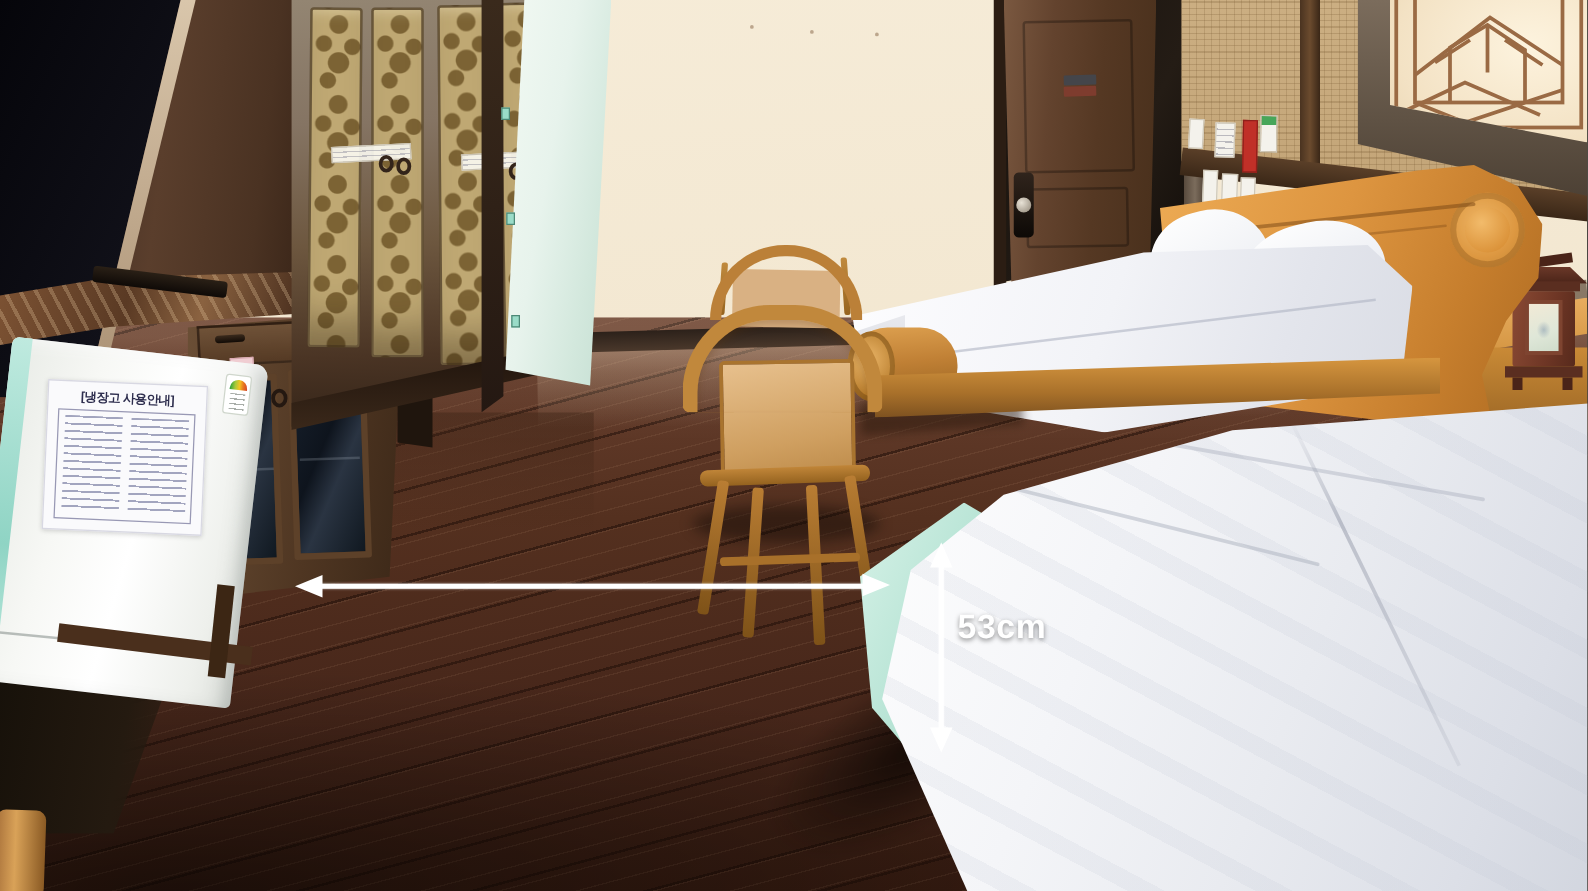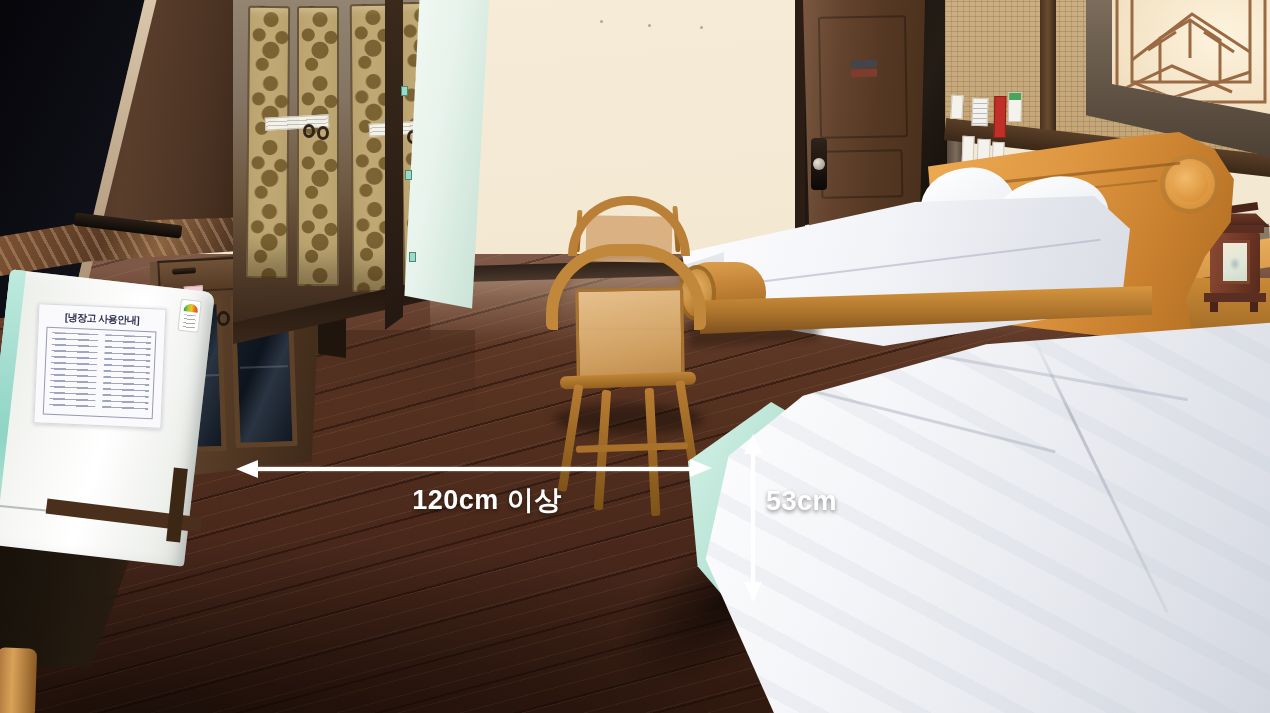--- a/index.html
+++ b/index.html
@@ -469,19 +469,18 @@
   <div class="mint-corner"></div>
   <div class="duvet">
     <div class="duvet-fold1"></div>
     <div class="duvet-fold2"></div>
     <div class="duvet-seam"></div>
   </div>
 
   <div class="annotation h-line"></div>
   <div class="annotation head-left"></div>
   <div class="annotation head-right"></div>
-  <div class="annotation h-label">120cm 이상</div>
   <div class="annotation v-line"></div>
   <div class="annotation head-up"></div>
   <div class="annotation head-down"></div>
   <div class="annotation v-label">53cm</div>
 
 </div>
 
 </body></html>

